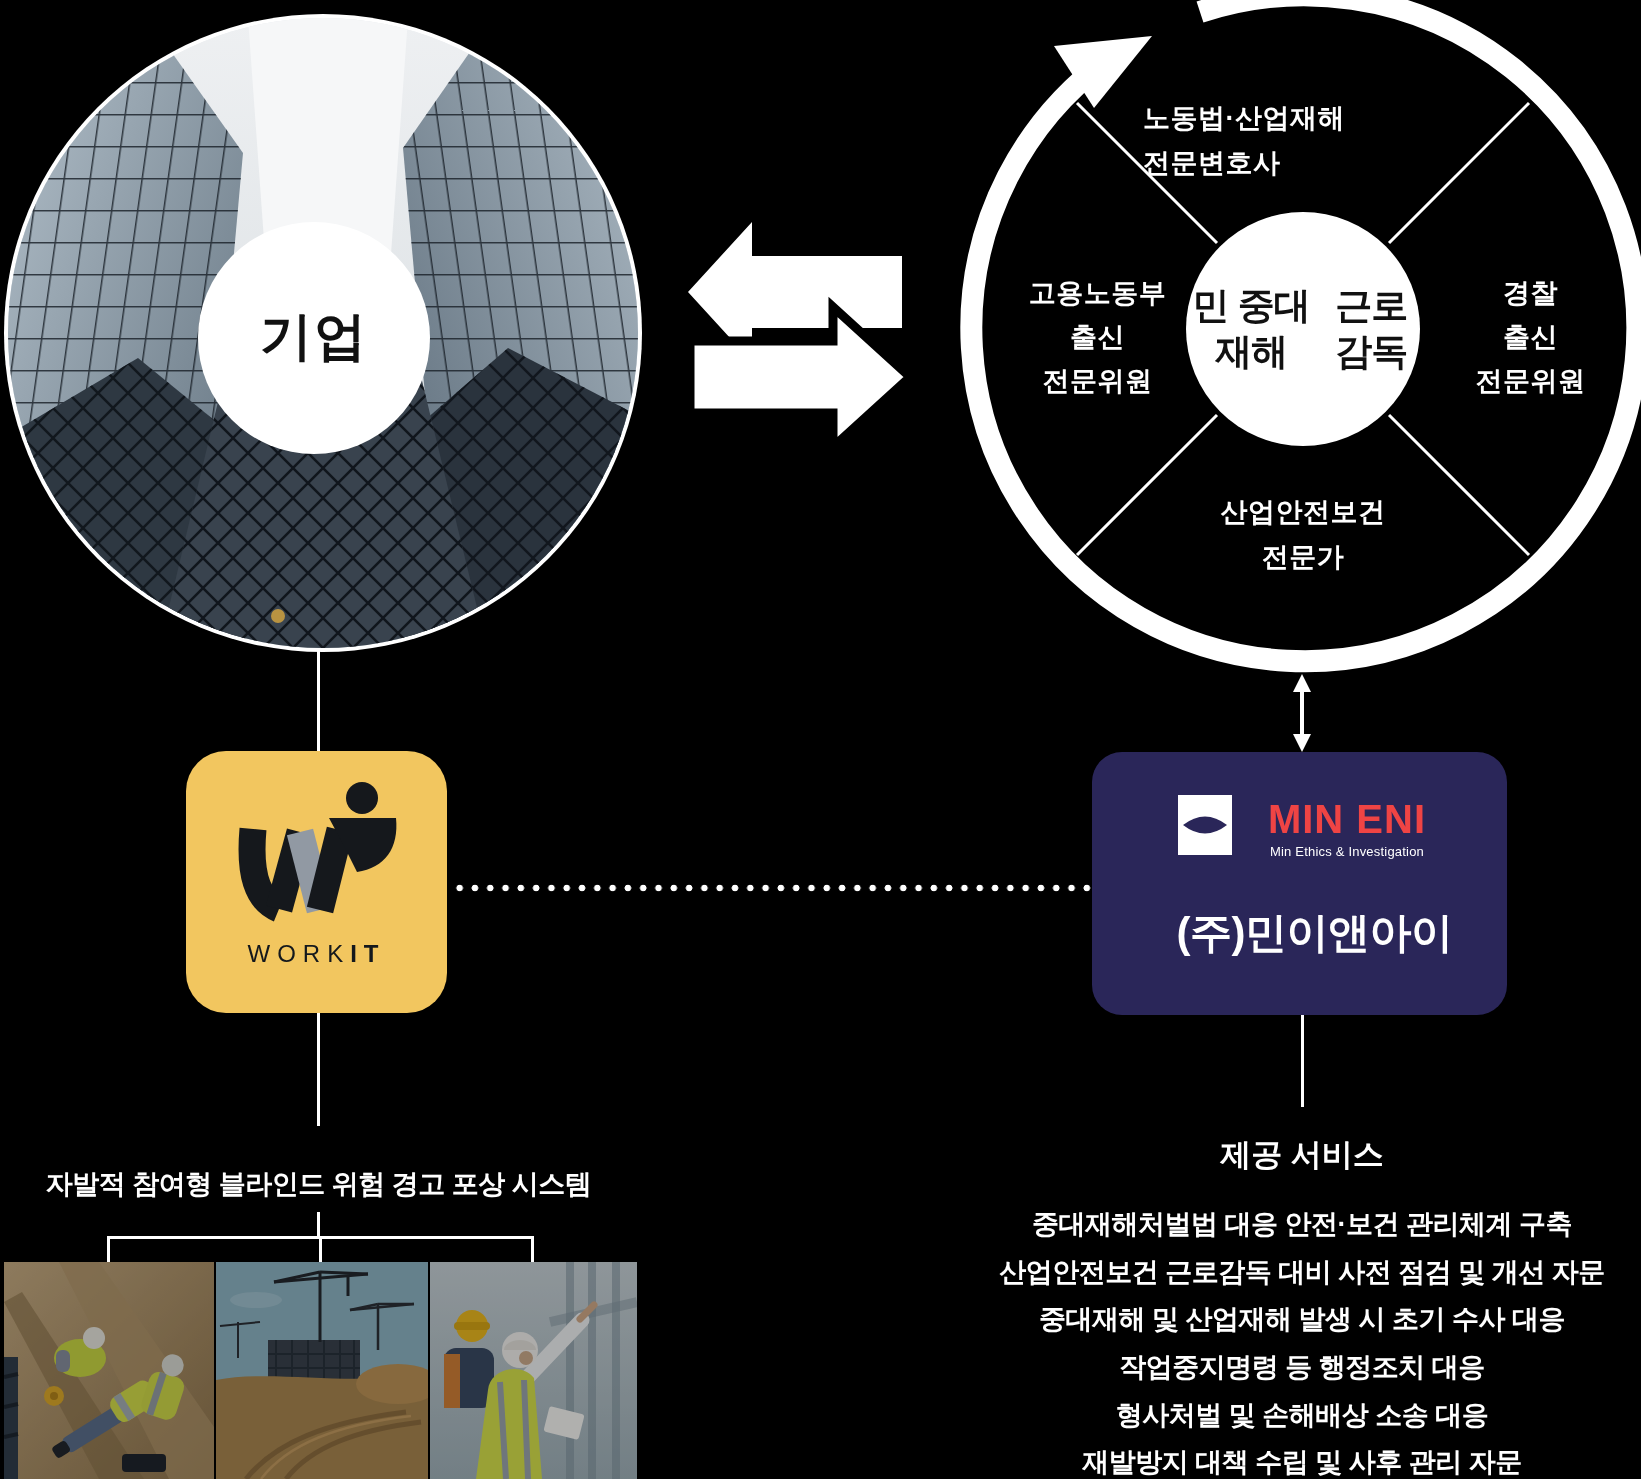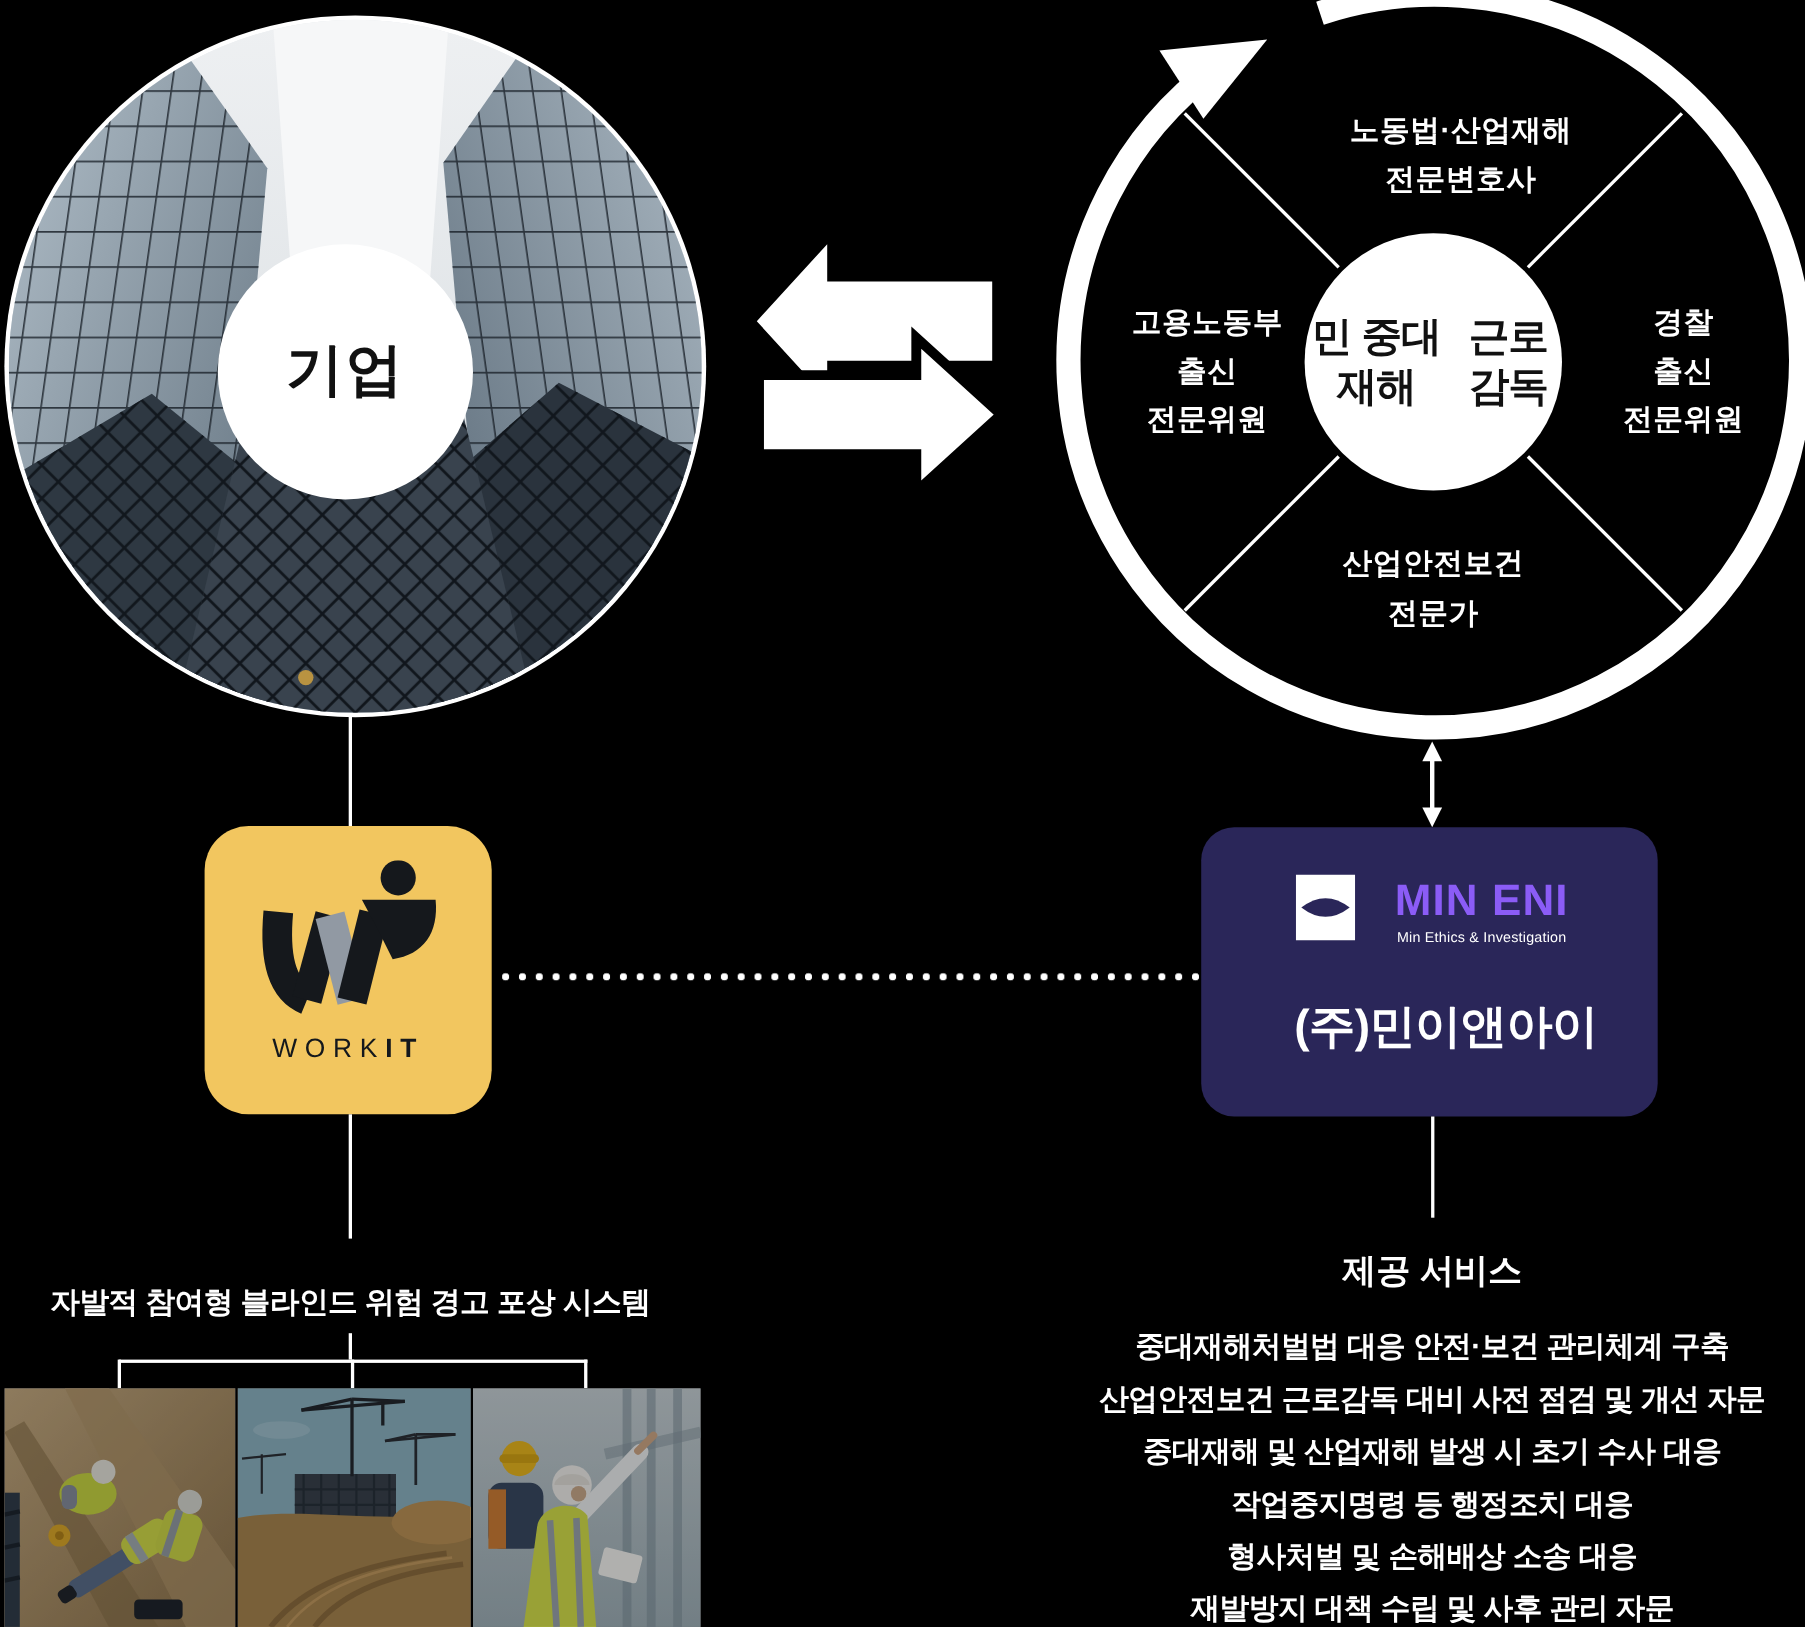--- a/index.html
+++ b/index.html
@@ -41,32 +41,32 @@
   .photo{top:1262px;height:217px;overflow:hidden;background:#555;}
   .photo svg{display:block;}
 
   
   .dotted-line{left:452px;top:884px;width:640px;height:8px;
     background-image:radial-gradient(circle,#fff 3.1px,rgba(255,255,255,0) 3.6px);
     background-size:15.3px 8px;background-repeat:repeat-x;background-position:0 center;}
 
   
   .diagram-label{font-size:27px;font-weight:600;color:#fff;line-height:45px;letter-spacing:0.5px;}
-  .dl-top{left:1168px;top:96px;width:320px;text-align:center;}
+  .dl-top{left:1143px;top:96px;width:320px;text-align:left;}
   .dl-left{left:995px;top:271px;width:205px;text-align:center;line-height:44px;}
   .dl-right{left:1428px;top:271px;width:205px;text-align:center;line-height:44px;}
   .dl-bottom{left:1143px;top:490px;width:320px;text-align:center;}
   .diagram-center-text{left:1183px;top:283px;width:240px;height:92px;font-size:37px;line-height:46px;
                        font-weight:800;color:#111;letter-spacing:-1px;}
 
   
   .mineni-box{left:1092px;top:752px;width:415px;height:263px;border-radius:30px;background:#2A2659;}
   .mineni-icon{left:1178px;top:795px;width:54px;height:60px;}
   .mineni-brand{left:1252px;top:798px;width:190px;height:42px;font-size:40px;font-weight:800;
-                letter-spacing:1px;color:#8b5cf6;}
+                letter-spacing:1px;color:#ef4444;}
   .mineni-brand-sub{left:1252px;top:844px;width:190px;font-size:13px;font-weight:500;color:#fff;
                     text-align:center;letter-spacing:0.2px;}
   .mineni-tagline{left:1092px;top:874px;width:415px;height:36px;font-size:29px;font-weight:500;
                   color:#fff;letter-spacing:1px;}
   .mineni-company{left:1092px;top:908px;width:415px;height:50px;font-size:42px;font-weight:800;
                   color:#fff;letter-spacing:-0.5px;margin-left:15px;}
 
   
   .services-title{left:1102px;top:1136px;width:400px;height:38px;font-size:31px;font-weight:800;}
   .services-list{left:932px;top:1201px;width:740px;}

